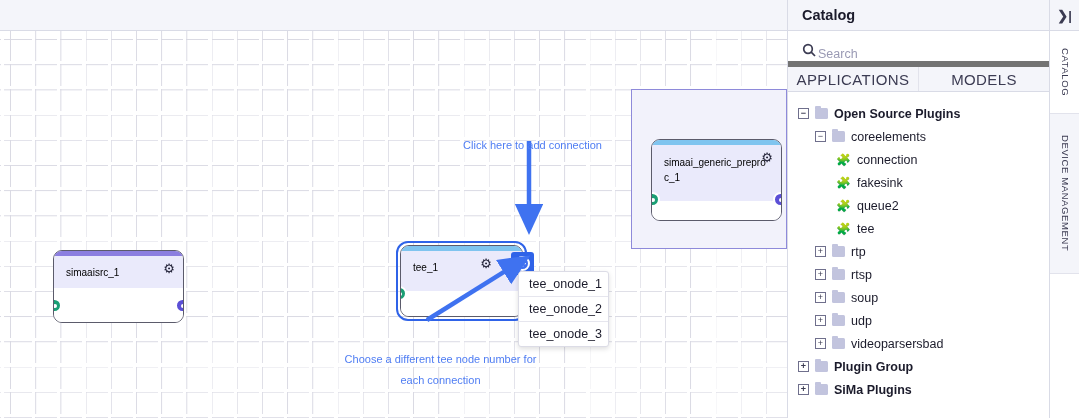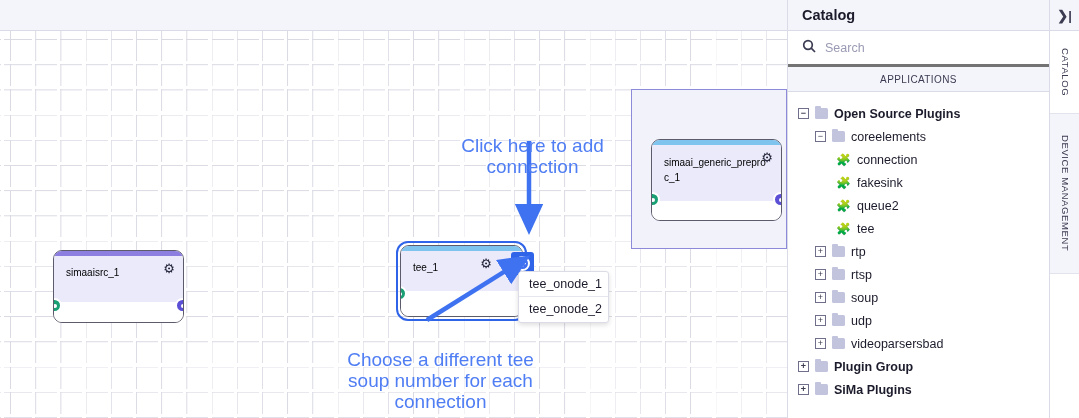--- a/index.html
+++ b/index.html
@@ -43,21 +43,21 @@
     background: #ffffff;
     border: 1.5px solid #5b5b6b;
     border-radius: 9px;
     overflow: hidden;
   }
   .node .bar { height: 5px; width: 100%; }
   .node .body {
     background: #eaeafb;
     padding: 9px 10px 0 12px;
     position: relative;
-    height: 46px;
+    height: 32px;
   }
   .node .title {
     font-size: 10px; color: #000000; line-height: 15px;
     max-width: 108px; word-break: break-all;
   }
   .node .gear {
     position: absolute; right: 8px; top: 6px;
     font-size: 13px; color: #24243a; line-height: 13px;
   }
   .node .tail { background: #ffffff; height: 100%; }
@@ -126,49 +126,49 @@
   #tee-dropdown .opt {
     height: 24.8px; line-height: 24.8px;
     padding-left: 10px; font-size: 12.5px; color: #1b1b2b;
     border-bottom: 1px solid #e6e6ee; white-space: nowrap;
   }
   #tee-dropdown .opt:last-child { border-bottom: none; }
 
   
   .annot {
     position: absolute; color: #4f7df3;
-    font-size: 19px; line-height: 21px; text-align: center;
+    font-size: 11px; line-height: 21px; text-align: center;
     font-family: "Liberation Sans", sans-serif;
   }
   #annot-top { left: 455px; top: 104px; width: 155px; }
   #annot-bottom { left: 333px; top: 318px; width: 215px; }
   .arrow-svg { position: absolute; left: 0; top: 0; width: 787px; height: 387px; pointer-events: none; }
 
   
   #panel {
     position: absolute; left: 787px; top: 0; width: 262px; height: 418px;
     background: #ffffff; border-left: 1px solid #d9dbe6;
   }
   #panel-header {
     height: 31px; background: #f4f5fa; border-bottom: 1px solid #d9dbe6;
     display: flex; align-items: center; padding: 0 14px;
   }
   #panel-title { font-size: 14.5px; font-weight: bold; color: #1b1b2b; }
   #search-row {
-    height: 36px; display: flex; align-items: center; gap: 9px;
-    padding: 0 14px; border-bottom: 3px solid #737373;
+    height: 36px; display: flex; align-items: flex-end; gap: 2px;
+    padding: 0 14px; border-bottom: 6px solid #737373;
   }
   #search-input {
     border: none; outline: none; font-size: 12.5px; color: #1b1b2b;
     width: 190px; background: transparent; font-family: "Liberation Sans", sans-serif;
   }
   #search-input::placeholder { color: #9a9ab4; }
   #tabs { display: flex; height: 25px; border-bottom: 1px solid #d9dbe6; }
   .tab {
-    flex: 1; font-size: 10px; letter-spacing: .4px; color: #3b3b52;
+    flex: 1; font-size: 15px; letter-spacing: .4px; color: #3b3b52;
     display: flex; align-items: center; justify-content: center;
     background: #f4f5fa; border-right: 1px solid #e2e3ec; cursor: pointer;
   }
   .tab:last-child { border-right: none; }
   .tab.active { background: #ffffff; color: #1b1b2b; font-weight: bold; border-bottom: 1px solid #ffffff; margin-bottom: -1px; }
   #tree { padding: 10px 0 0 0; }
   .tree-row {
     display: flex; align-items: center; height: 23px; gap: 6px;
     font-size: 12.5px; color: #1b1b2b; cursor: pointer;
   }
@@ -254,54 +254,56 @@
           <div class="gear">⚙</div>
         </div>
         <div class="tail"></div>
         <div class="port in"></div>
         <div class="port out"></div>
       </div>
 
       <div id="tee-dropdown">
         <div class="opt">tee_onode_1</div>
         <div class="opt">tee_onode_2</div>
+        <div class="opt">tee_onode_3</div>
       </div>
 
       <svg class="arrow-svg">
         <defs>
           <marker id="ah" markerWidth="7" markerHeight="7" refX="3" refY="3.2" orient="auto">
             <path d="M0,0 L7,3.2 L0,6.4 Z" fill="#3f72f0"></path>
           </marker>
         </defs>
         <line x1="529" y1="110" x2="529" y2="186" stroke="#3f72f0" stroke-width="4.5" marker-end="url(#ah)"></line>
         <line x1="427" y1="289" x2="515" y2="234" stroke="#3f72f0" stroke-width="4.5" marker-end="url(#ah)"></line>
       </svg>
 
       <div class="annot" id="annot-top">Click here to add connection</div>
-      <div class="annot" id="annot-bottom">Choose a different tee soup number for each connection</div>
+      <div class="annot" id="annot-bottom">Choose a different tee node number for each connection</div>
     </div>
   </div>
 
   <div id="panel">
     <div id="panel-header">
       <span id="panel-title">Catalog</span>
     </div>
 
     <div id="search-row">
       <span>
         <svg width="14" height="14" viewBox="0 0 14 14">
           <circle cx="6" cy="6" r="4.3" fill="none" stroke="#3b3b52" stroke-width="1.7"></circle>
           <line x1="9.2" y1="9.2" x2="13" y2="13" stroke="#3b3b52" stroke-width="1.7"></line>
         </svg>
       </span>
       <input id="search-input" type="text" placeholder="Search" style="">
     </div>
 
     <div id="tabs">
       <div class="tab">APPLICATIONS</div>
+      <div class="tab">MODELS</div>
     </div>
 
     <div id="tree">
       <div class="tree-row lvl0">
         <span class="toggle">−</span>
         <span class="folder"></span>
         <span>Open Source Plugins</span>
       </div>
       <div class="tree-row lvl1">
         <span class="toggle">−</span>

